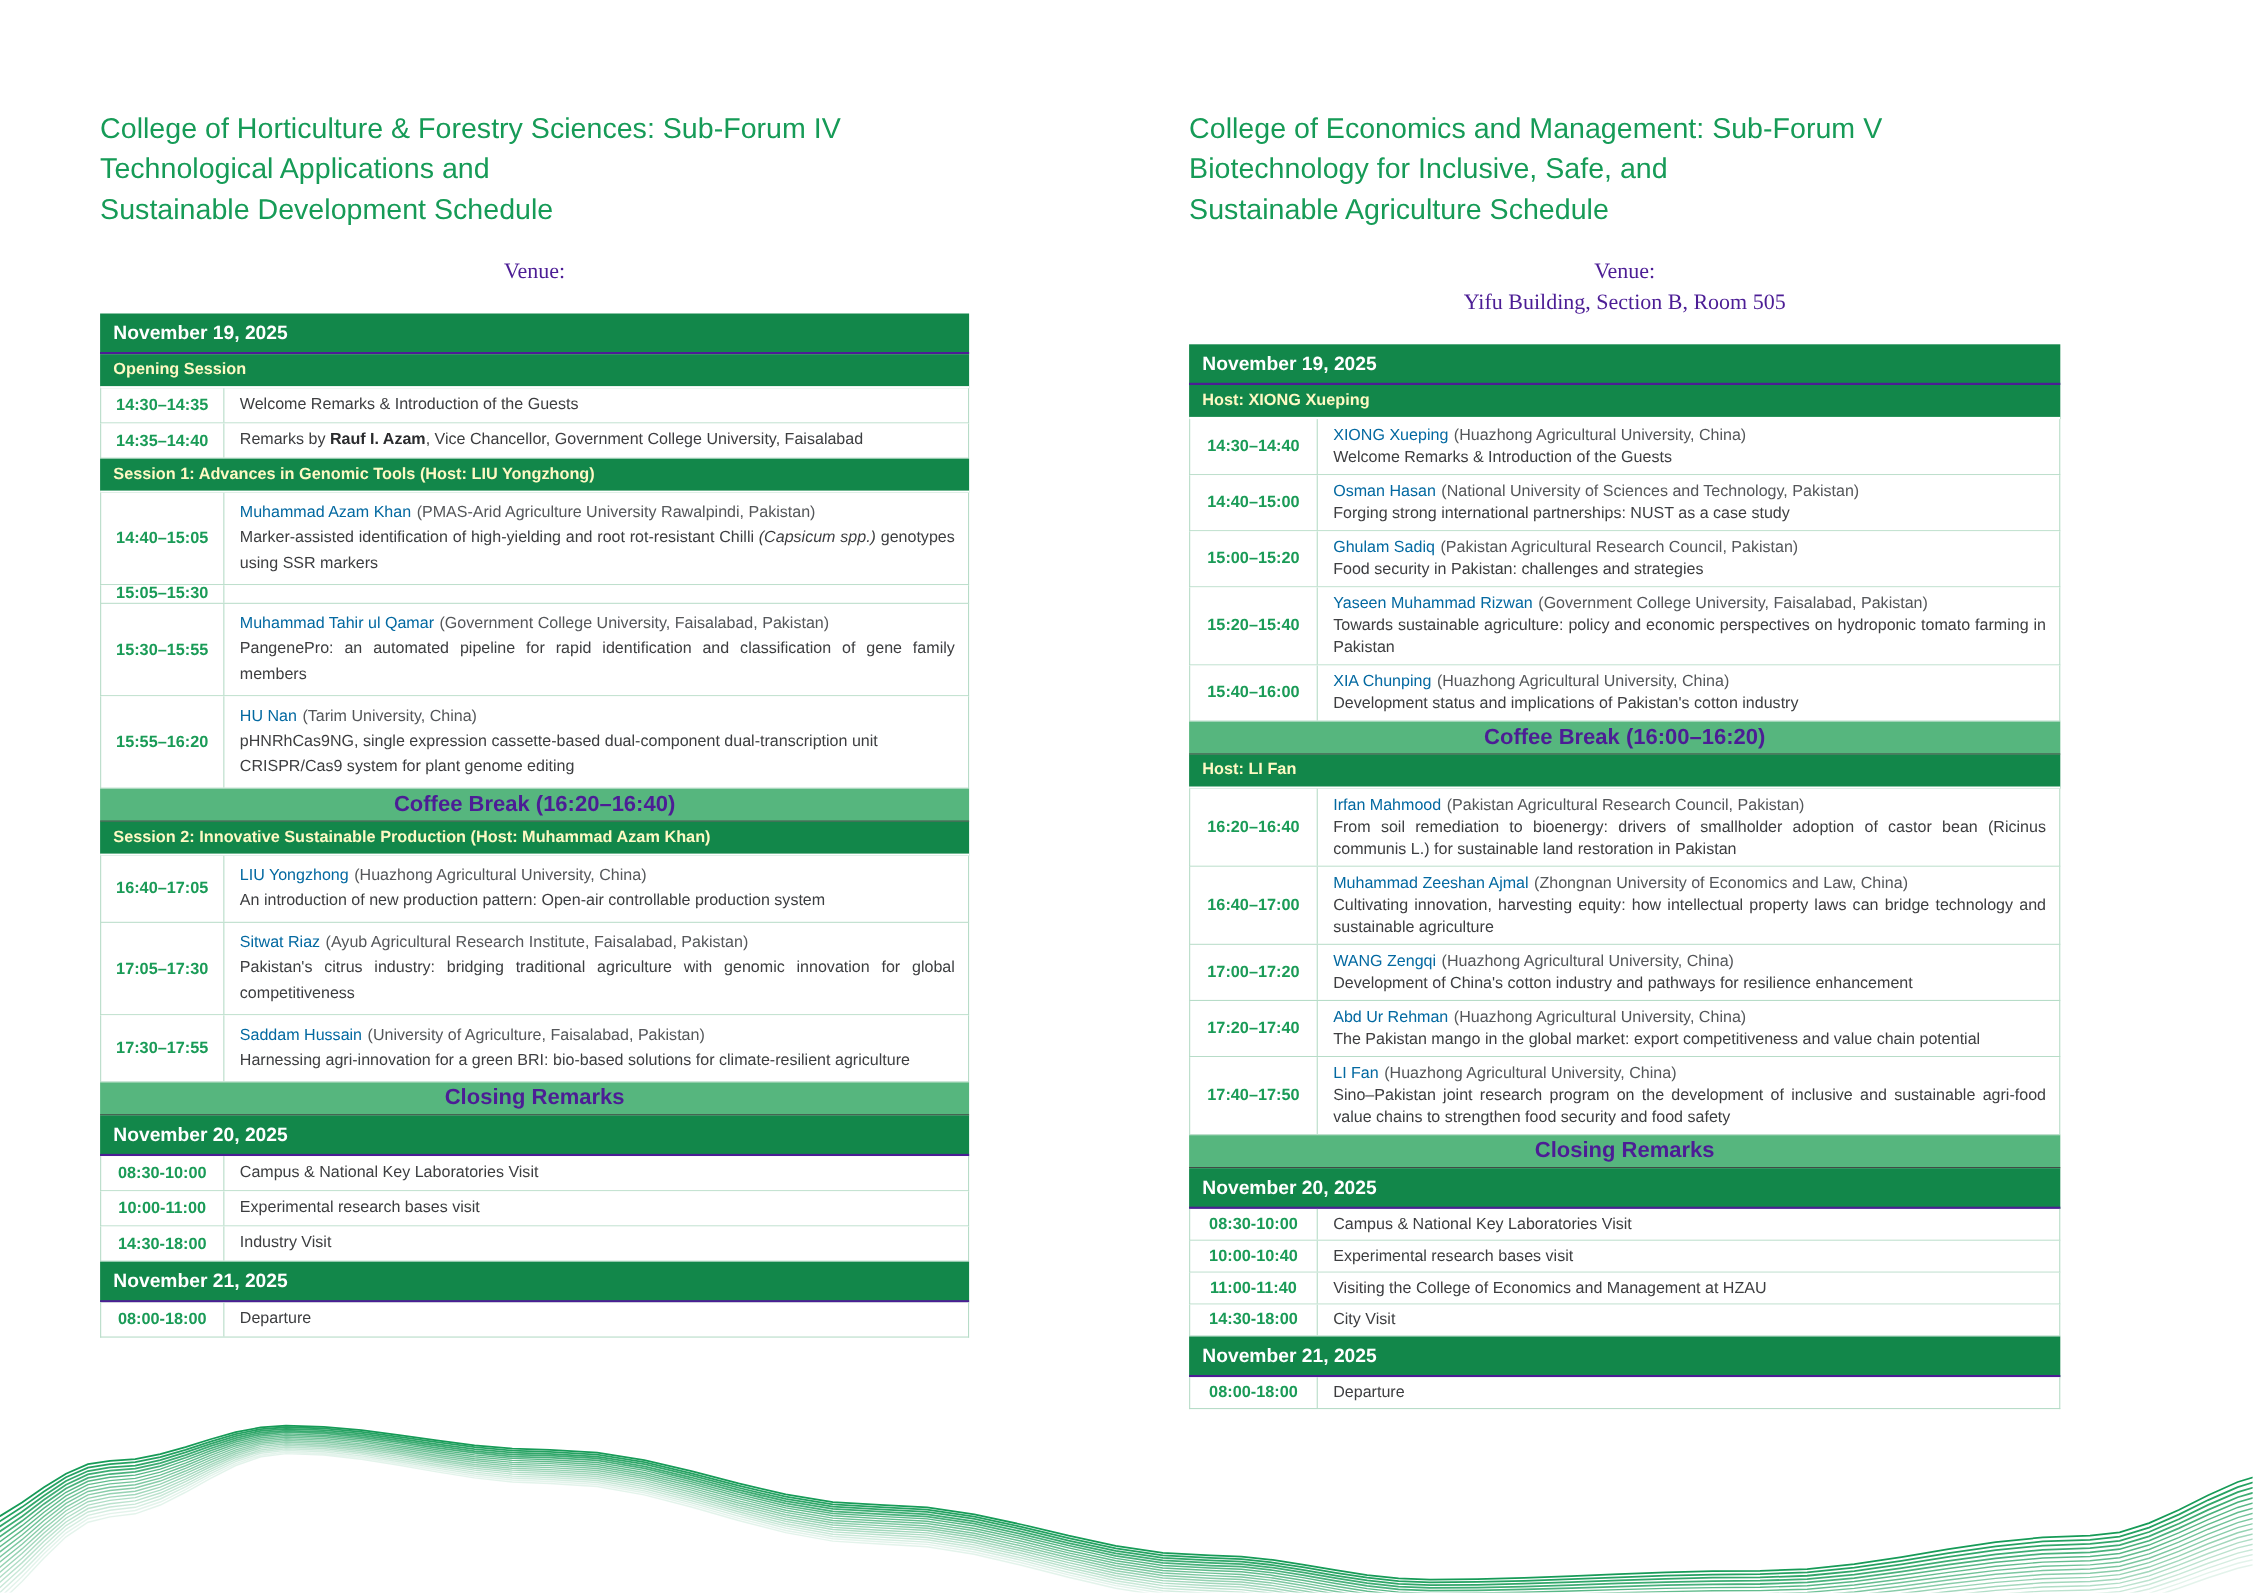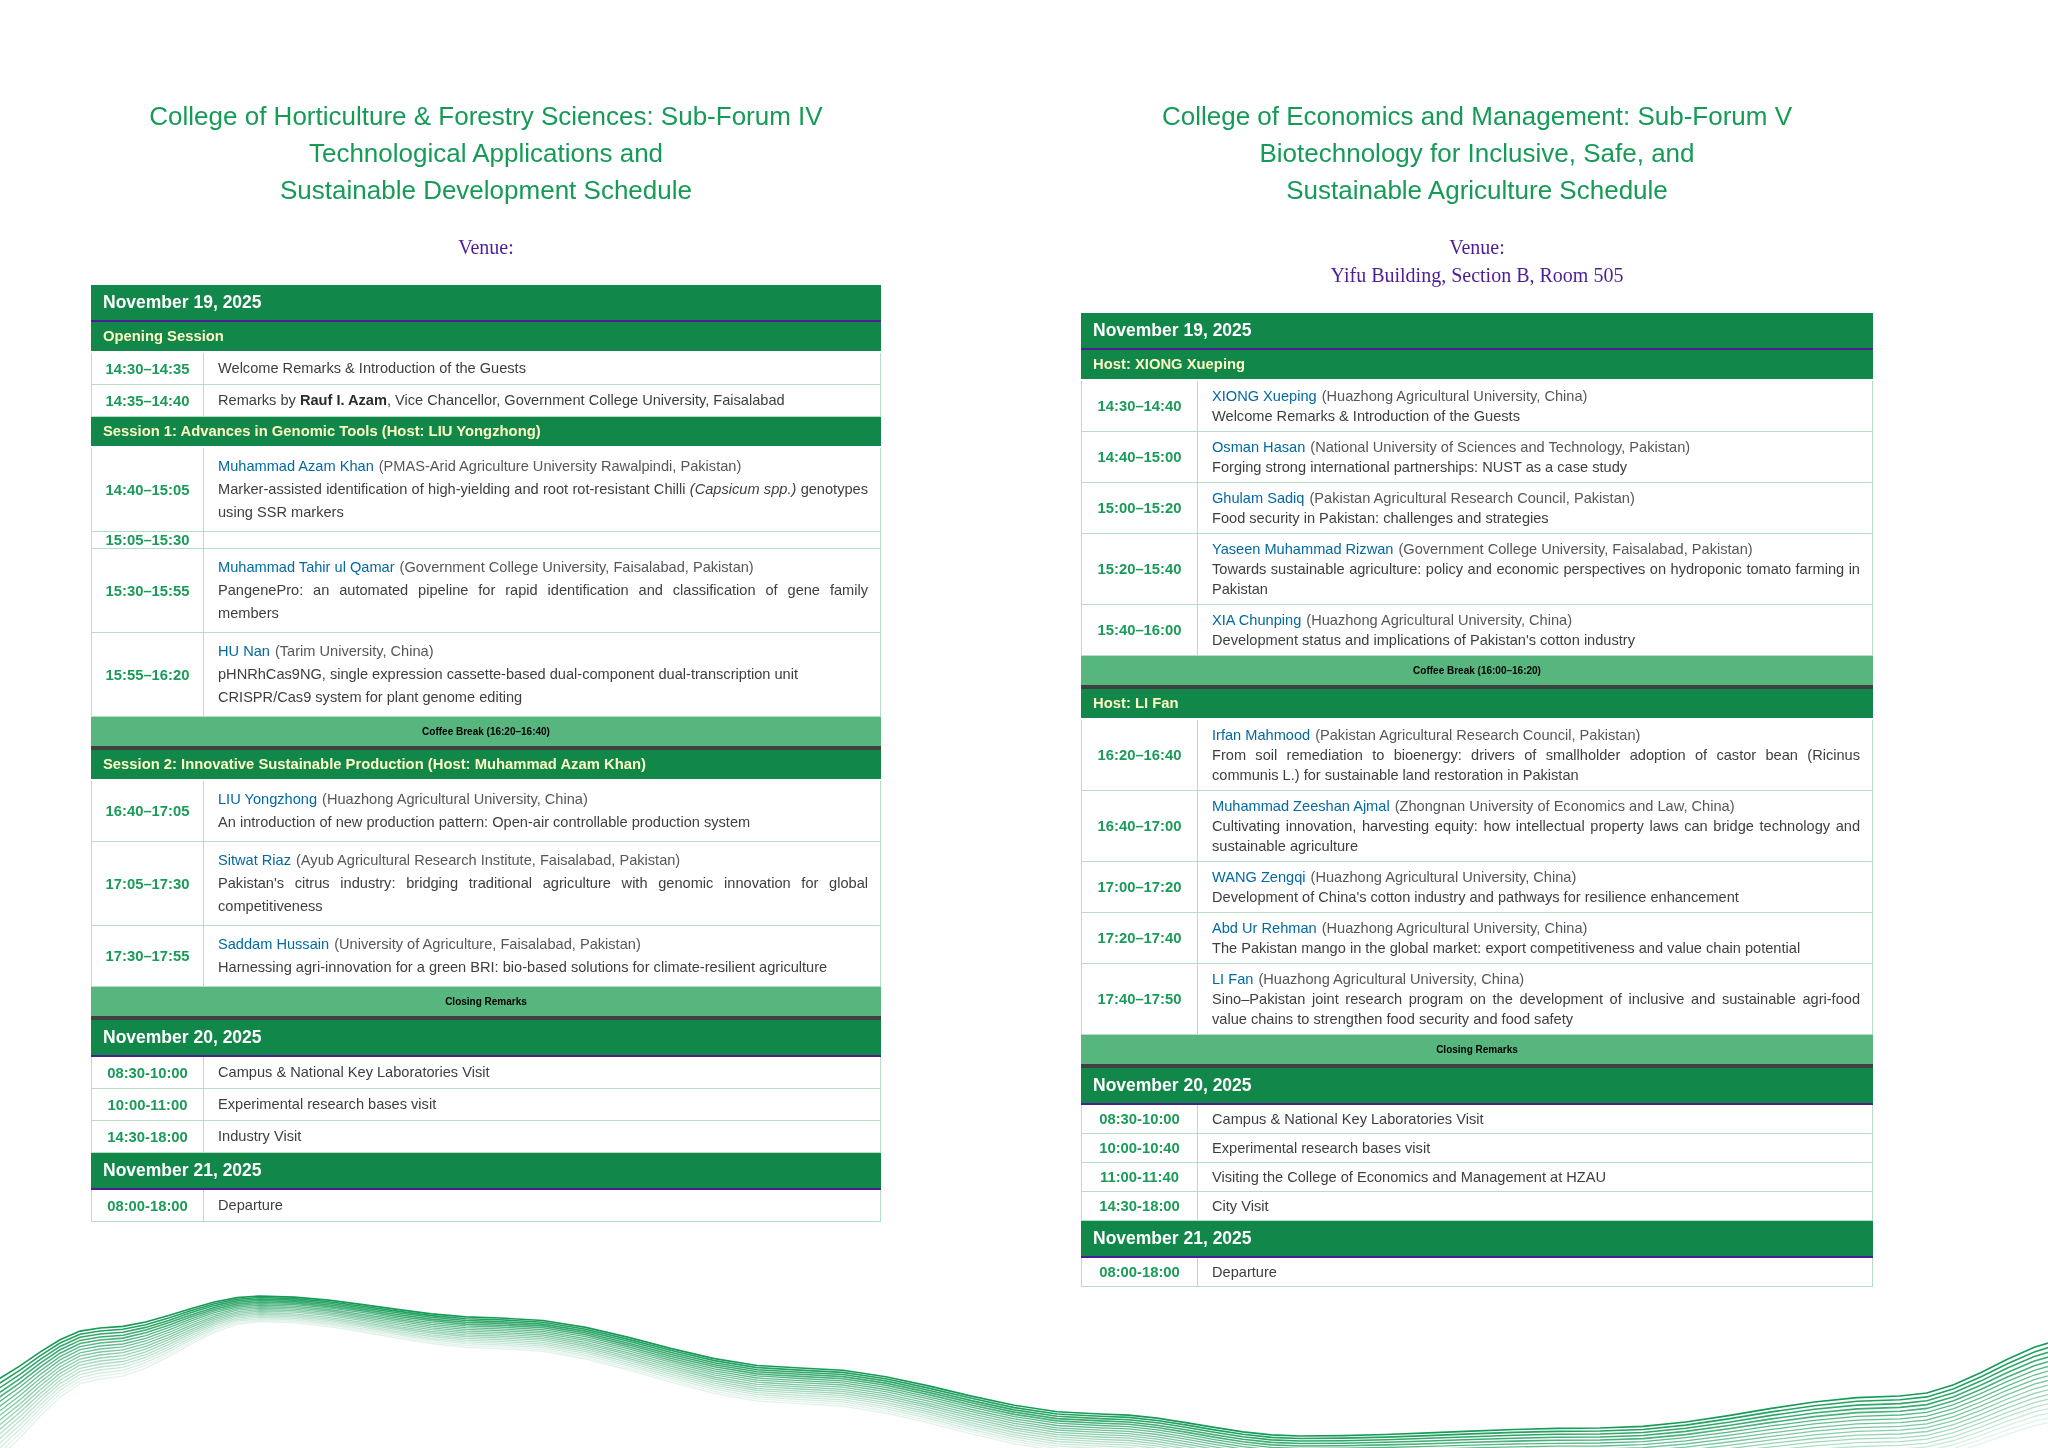--- a/index.html
+++ b/index.html
@@ -12,31 +12,31 @@
     --affil-gray:#55575a;
     --wave-green:#169b57;
   }
   *{margin:0;padding:0;box-sizing:border-box;}
   html,body{width:2048px;height:1448px;background:#ffffff;overflow:hidden;
     font-family:"Liberation Sans", sans-serif;}
   .page{position:relative;width:2048px;height:1448px;background:#fff;}
   .col{position:absolute;top:0;padding-top:98px;}
   .col-left{left:91px;width:790px;}
   .col-right{left:1081px;width:792px;}
-  .forum-title{text-align:center;color:var(--title-green);font-size:26px;line-height:37px;font-weight:400;}
+  .forum-title{text-align:left;color:var(--title-green);font-size:26px;line-height:37px;font-weight:400;}
   .venue{margin-top:24px;text-align:center;color:#4c1d95;font-size:20px;line-height:28px;font-family:Liberation Serif, serif;}
   .schedule{margin-top:24px;width:100%;}
   .row{display:flex;background:#fff;border-left:1px solid var(--row-border);
     border-right:1px solid var(--row-border);border-bottom:1px solid var(--row-border);}
   .row.date{display:block;background:var(--header-green);color:#fff;font-weight:bold;
     font-size:17.5px;line-height:21px;padding:7px 12px;border:none;border-bottom:2px solid #4c1d95;}
   .row.session{display:block;background:var(--header-green);color:#fef9c3;font-weight:bold;
     font-size:14.8px;line-height:19px;padding:5px 12px;border:none;border-bottom:2px solid #fff;}
-  .row.break{display:block;background:var(--break-green);color:#000000;font-weight:bold;
-    font-size:10px;line-height:19px;padding:5px 12px;border:none;border-bottom:4px solid #404040;text-align:center;}
+  .row.break{display:block;background:var(--break-green);color:#4c1d95;font-weight:bold;
+    font-size:20px;line-height:19px;padding:5px 12px;border:none;border-bottom:1px solid #404040;text-align:center;}
   .time{flex:0 0 112px;display:flex;align-items:center;justify-content:center;
     color:var(--time-green);font-weight:bold;font-size:14.8px;text-align:center;
     border-right:1px solid var(--row-border);padding:0 4px;}
   .col-right .time{flex:0 0 116px;}
   .detail{flex:1;padding:7px 12px 7px 14px;font-size:14.6px;color:var(--text-dark);line-height:23px;}
   .col-right .detail{line-height:20px;padding:5px 12px 5px 14px;}
   .row.compact .detail{padding-top:4px;padding-bottom:4px;}
   .speaker{font-weight:normal;color:#0369a1;}
   .affil{color:var(--affil-gray);margin-left:5px;}
   .talk.justify{text-align:justify;}

